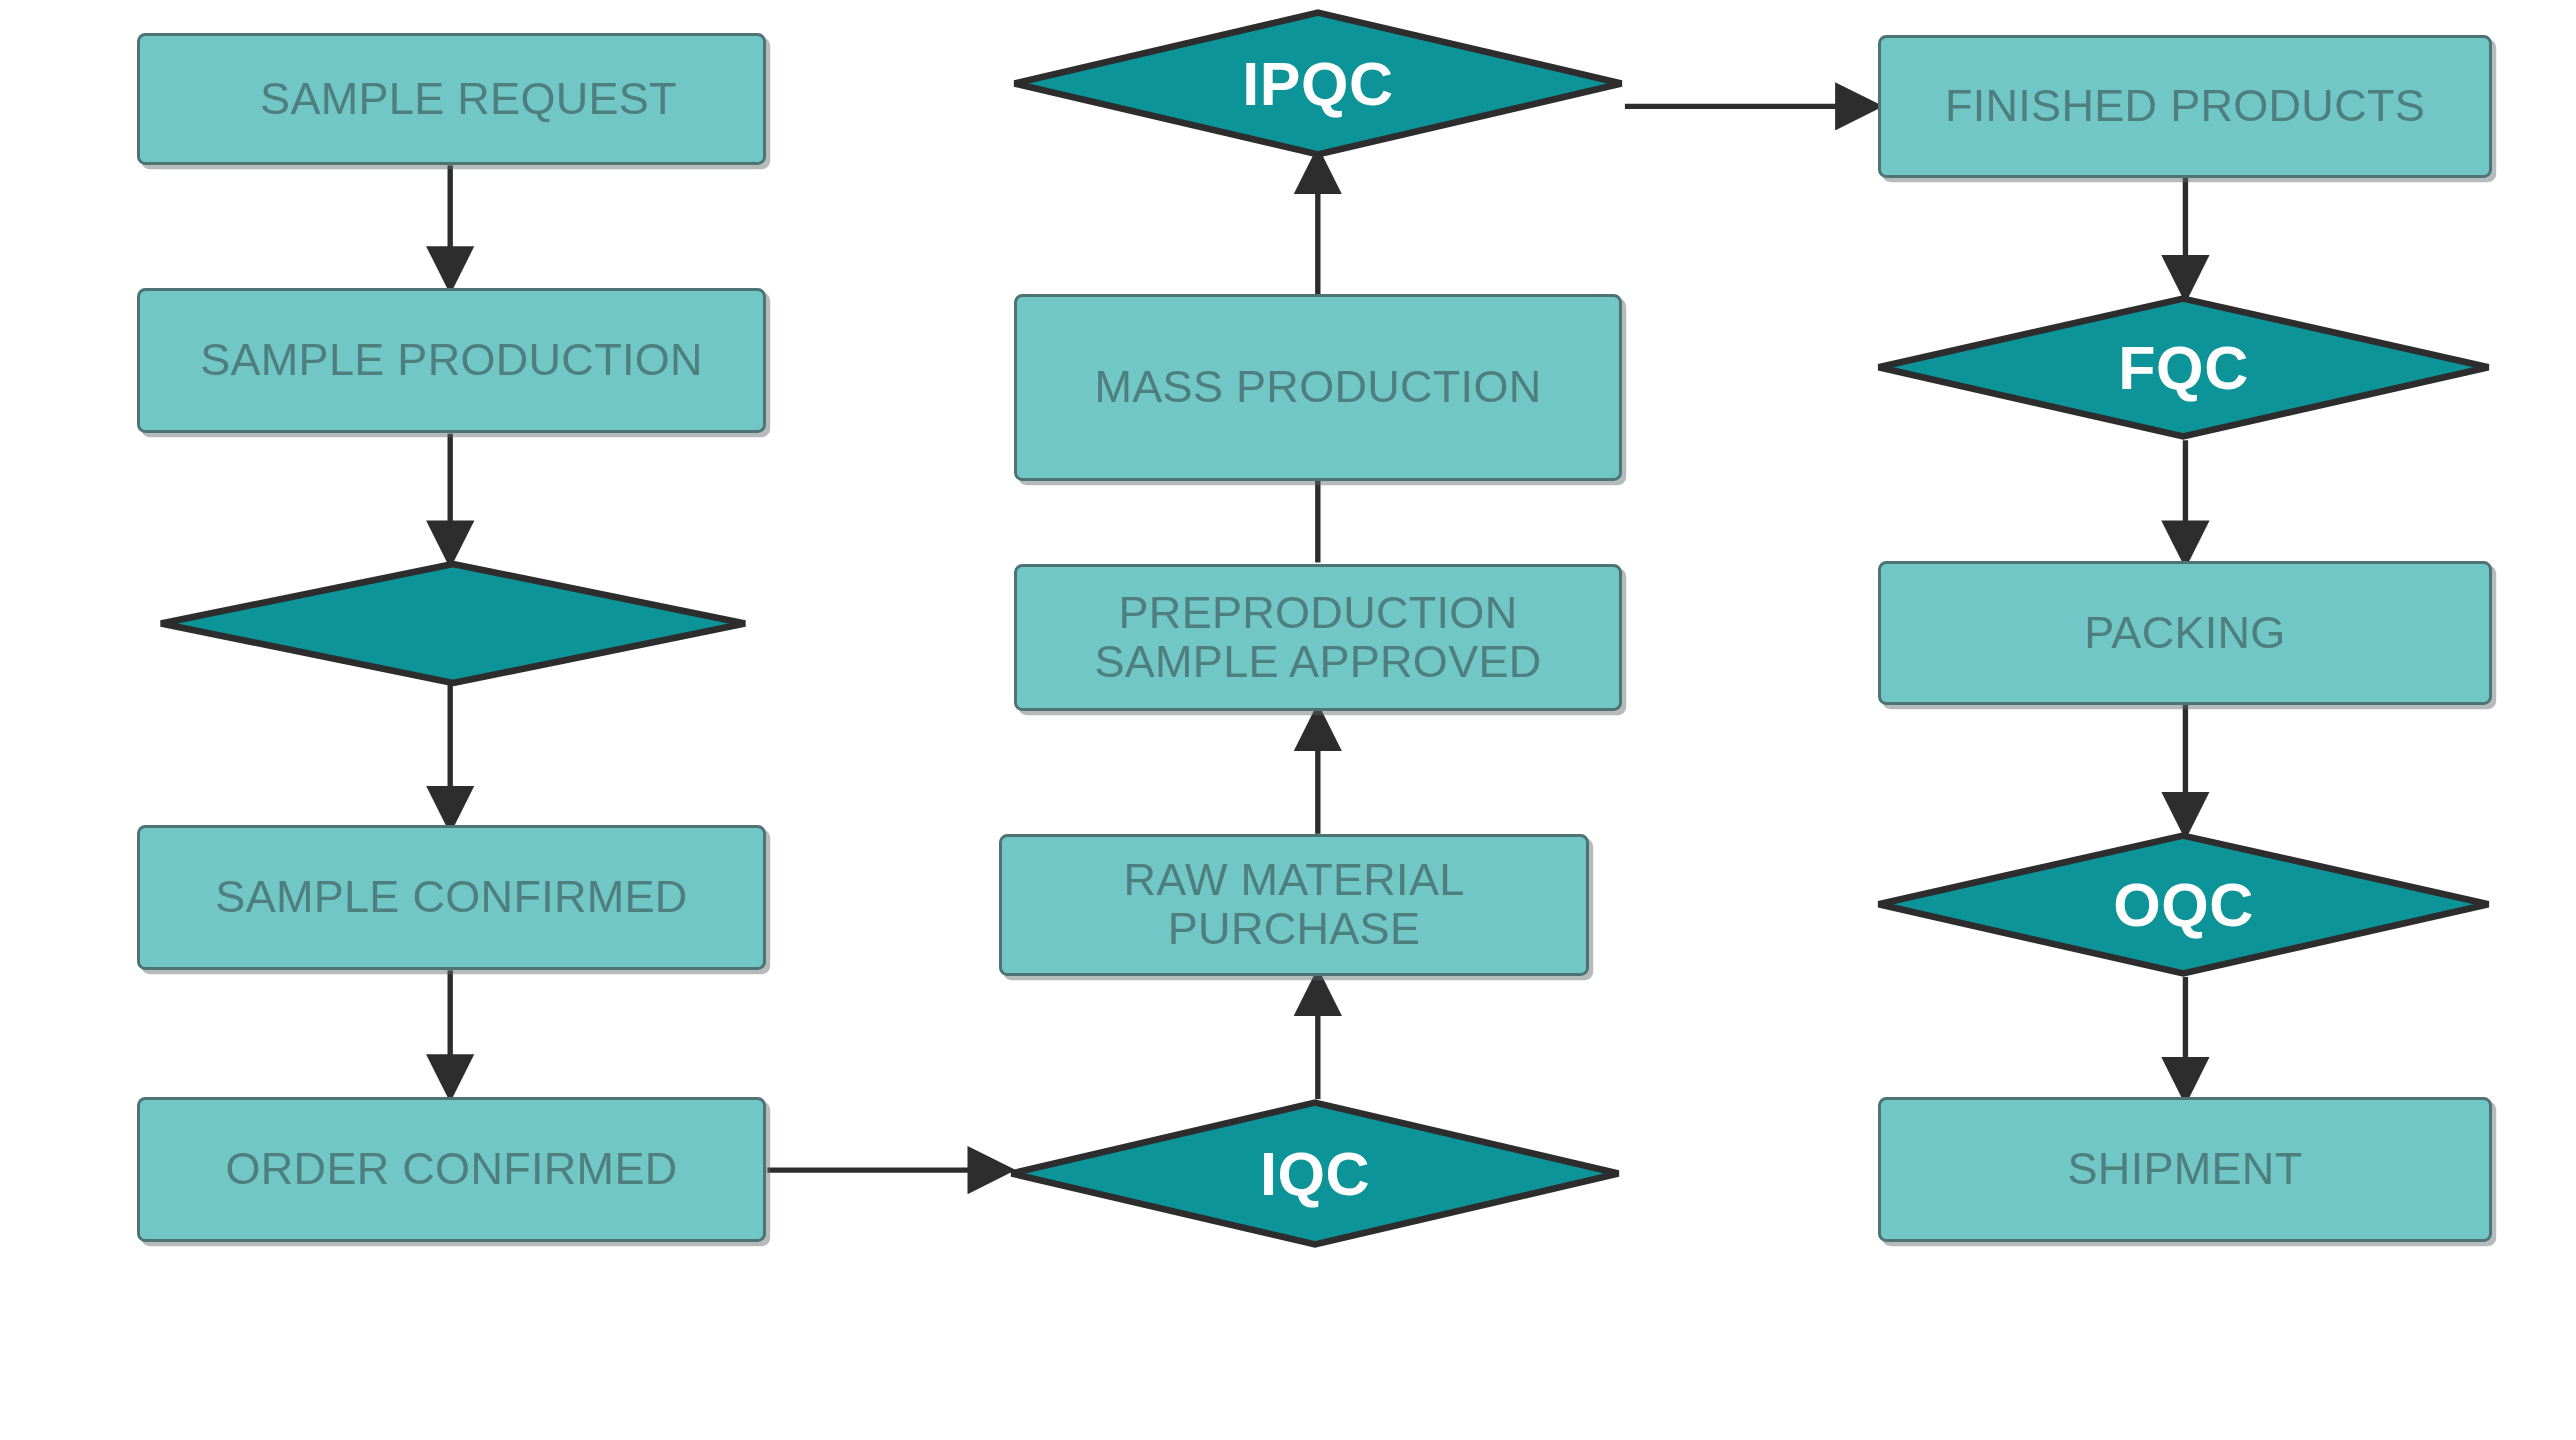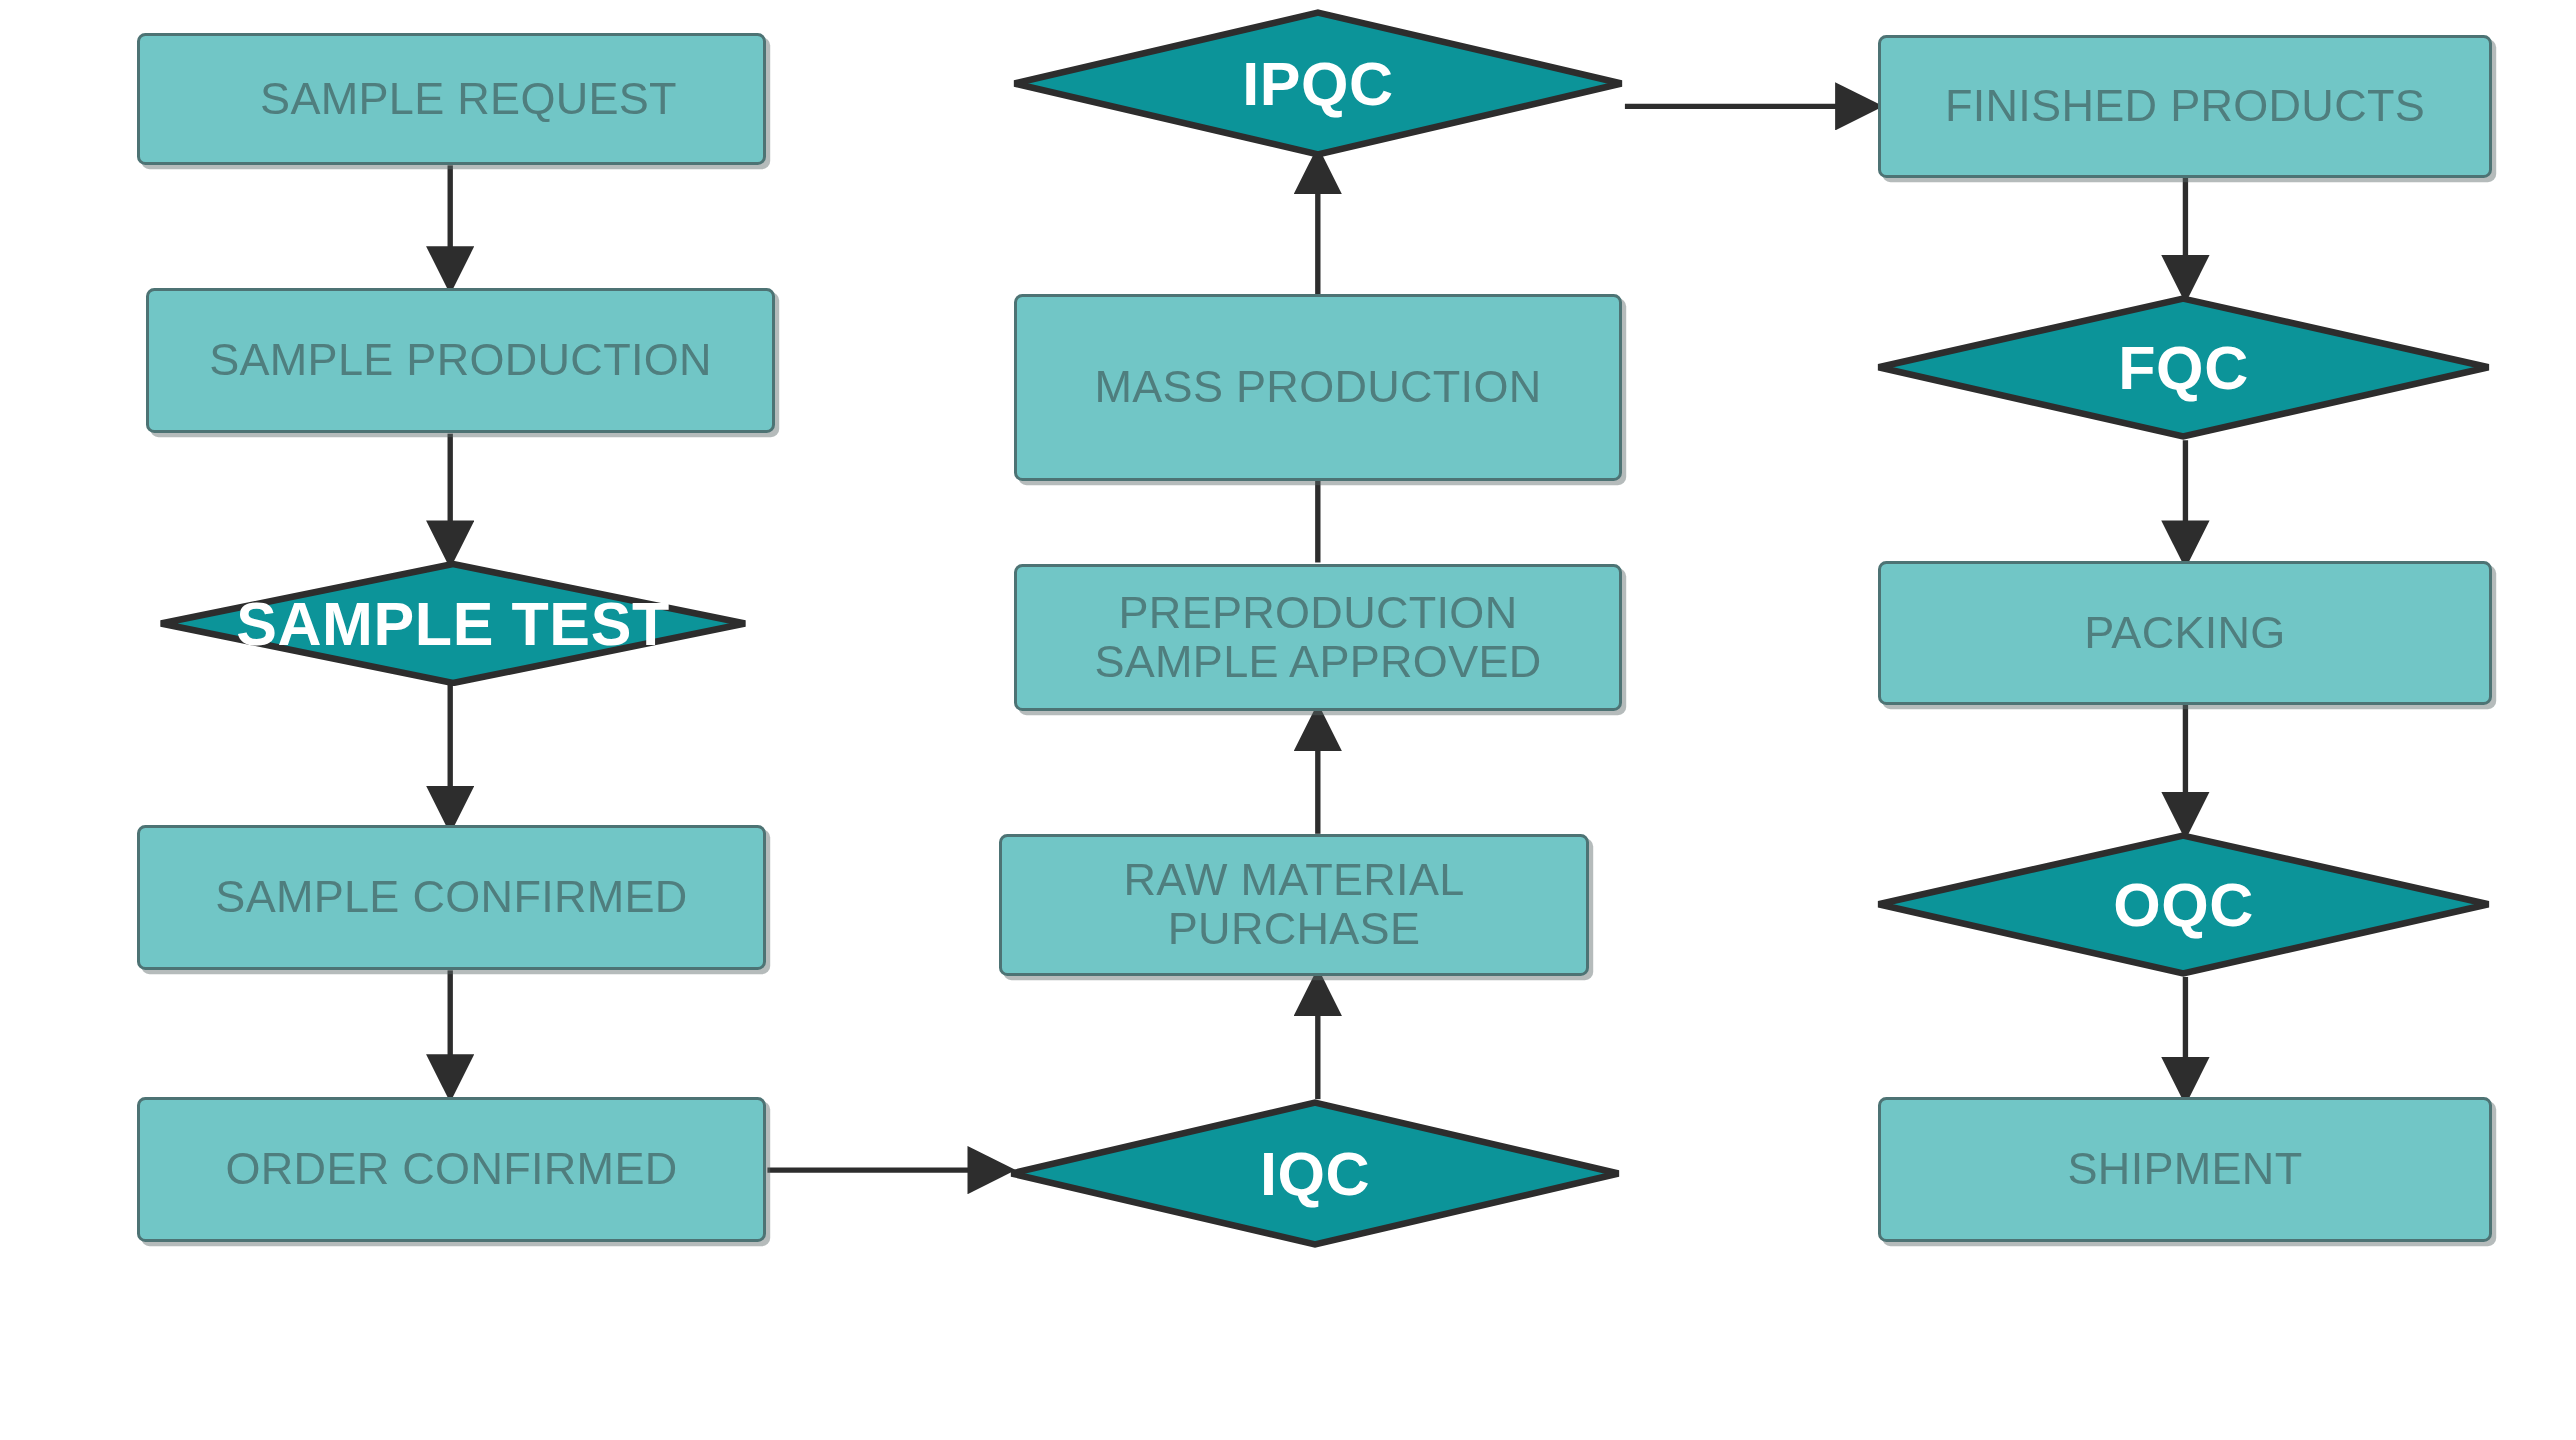--- a/index.html
+++ b/index.html
@@ -51,29 +51,28 @@
       <line x1="3665" y1="738" x2="3665" y2="940"></line>
       <line x1="3665" y1="1182" x2="3665" y2="1395"></line>
       <line x1="3665" y1="1638" x2="3665" y2="1840"></line>
     </g>
   </svg>
 
   <div class="node process" style="left:137px;top:33px;width:629px;height:132px;padding-left:34px;">
     <span class="lbl">SAMPLE REQUEST</span>
   </div>
 
-  <div class="node process" style="left:146px;top:288px;width:629px;height:145px;">
+  <div class="node process" style="left:137px;top:288px;width:629px;height:145px;">
     <span class="lbl">SAMPLE PRODUCTION</span>
   </div>
 
   <div class="node decision" style="left:158px;top:561px;width:590px;height:125px;">
     <svg class="dia-shape" viewBox="0 0 990 210" preserveAspectRatio="none">
       <polygon points="495,5 985,105 495,205 5,105" fill="#0C9499" stroke="#2D2D2D" stroke-width="11"></polygon>
     </svg>
-    <span class="lbl">SAMPLE TEST</span>
   </div>
 
   <div class="node process" style="left:137px;top:825px;width:629px;height:145px;">
     <span class="lbl">SAMPLE CONFIRMED</span>
   </div>
 
   <div class="node process" style="left:137px;top:1097px;width:629px;height:145px;text-align:right;">
     <span class="lbl">ORDER CONFIRMED</span>
   </div>
 

